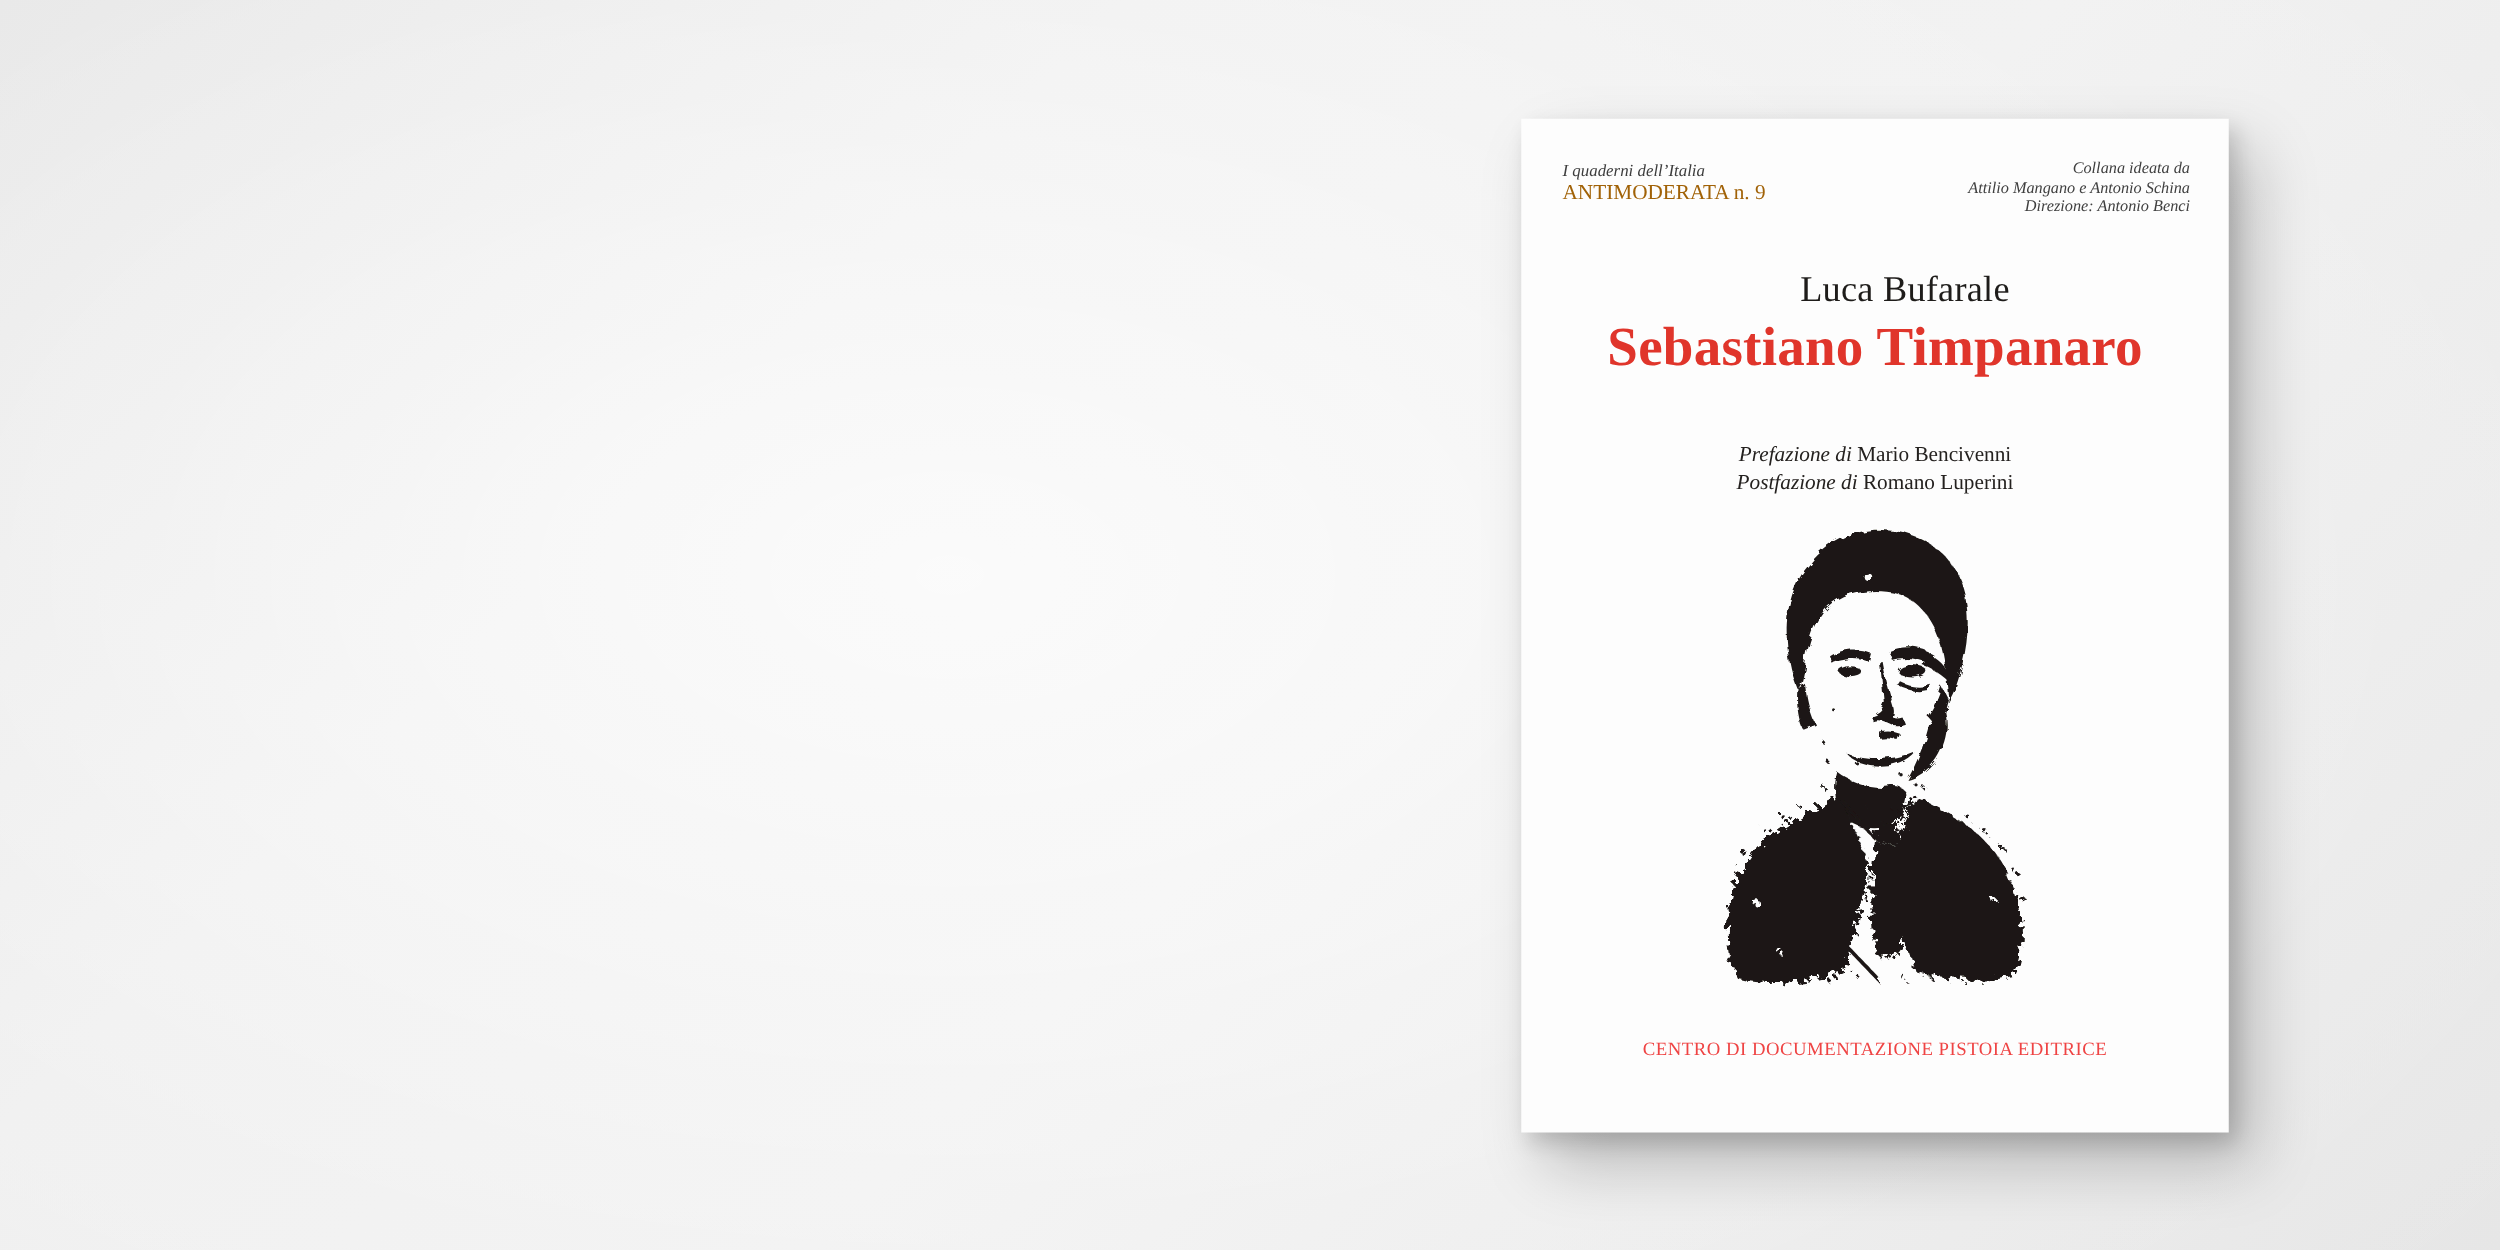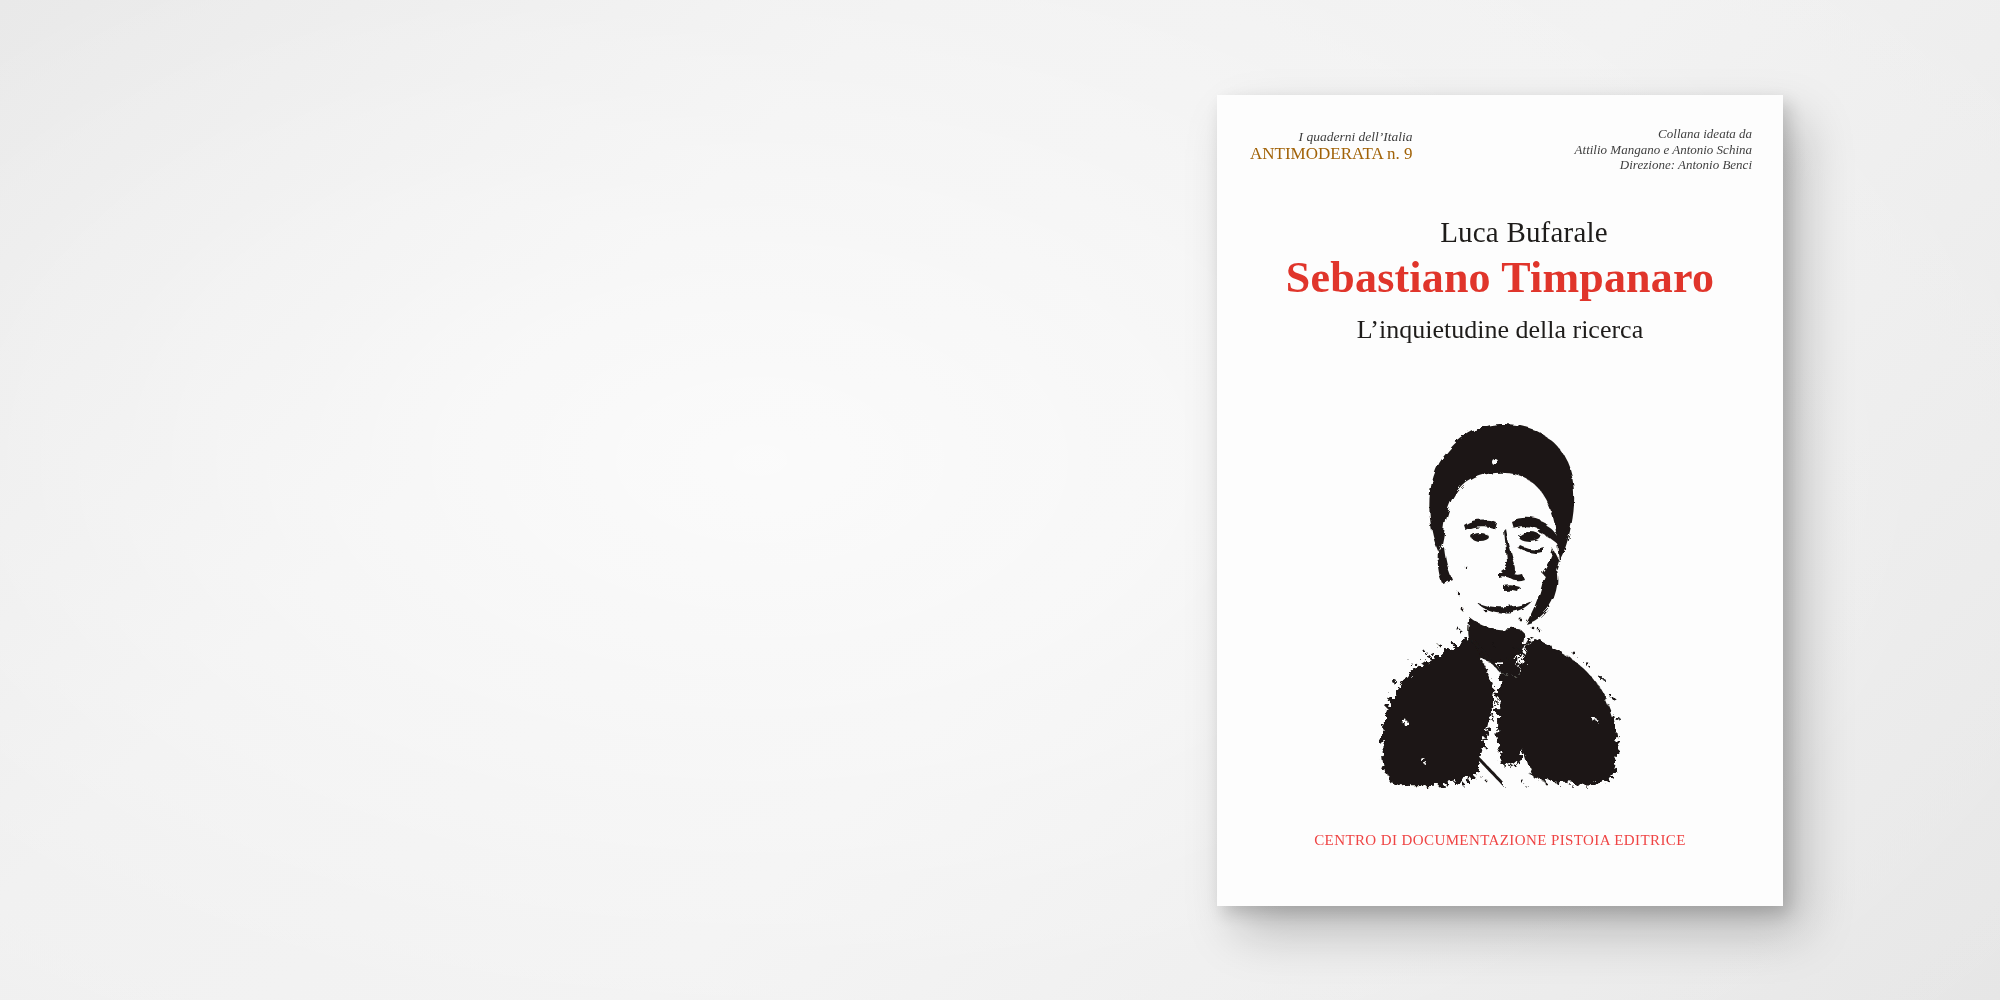--- a/index.html
+++ b/index.html
@@ -15,21 +15,21 @@
       linear-gradient(135deg,#e3e3e3 0%,#ededed 30%,#efefef 55%,#e8e8e8 85%,#e4e4e4 100%);
   }
   .book-cover{
     position:absolute;left:1217px;top:95px;width:566px;height:811px;
     background:#fdfdfd;
     box-shadow: 6px 8px 16px rgba(0,0,0,0.16), 20px 26px 48px rgba(0,0,0,0.22);
   }
   
   .hdr-left{
     position:absolute;top:33px;left:33px;
-    font-size:13.5px;line-height:17px;color:#3d3d3d;text-align:right;
+    font-size:13.5px;line-height:17px;color:#3d3d3d;text-align:left;
   }
   .hdr-left .l1{font-style:italic;}
   .hdr-left .l2{font-style:normal;font-size:17px;color:#a16207;}
   .hdr-right{
     position:absolute;top:31px;right:31px;
     font-size:13px;line-height:15.5px;color:#3f3f3f;
     font-style:italic;text-align:right;
   }
   
   .author{
@@ -73,22 +73,25 @@
     </div>
 
     <div class="hdr-right">
       <div>Collana ideata da</div>
       <div>Attilio Mangano e Antonio Schina</div>
       <div>Direzione: Antonio Benci</div>
     </div>
 
     <div class="author">Luca Bufarale</div>
     <div class="main-title">Sebastiano Timpanaro</div>
-    <div class="subtitle">L’inquietudine della ricerca</div>
 
+    <div class="credits">
+      <div><span class="lbl">Prefazione di </span><span>Mario Bencivenni</span></div>
+      <div><span class="lbl">Postfazione di </span><span>Romano Luperini</span></div>
+    </div>
 
     <div class="portrait">
       <svg viewBox="0 0 252 368" xmlns="http://www.w3.org/2000/svg">
         <defs>
           <filter id="rough" x="-15%" y="-15%" width="130%" height="130%">
             <feTurbulence type="fractalNoise" baseFrequency="0.09" numOctaves="4" seed="7" result="n"></feTurbulence>
             <feDisplacementMap in="SourceGraphic" in2="n" scale="6"></feDisplacementMap>
           </filter>
           <filter id="rough2" x="-15%" y="-15%" width="130%" height="130%">
             <feTurbulence type="fractalNoise" baseFrequency="0.17" numOctaves="3" seed="3" result="n2"></feTurbulence>

